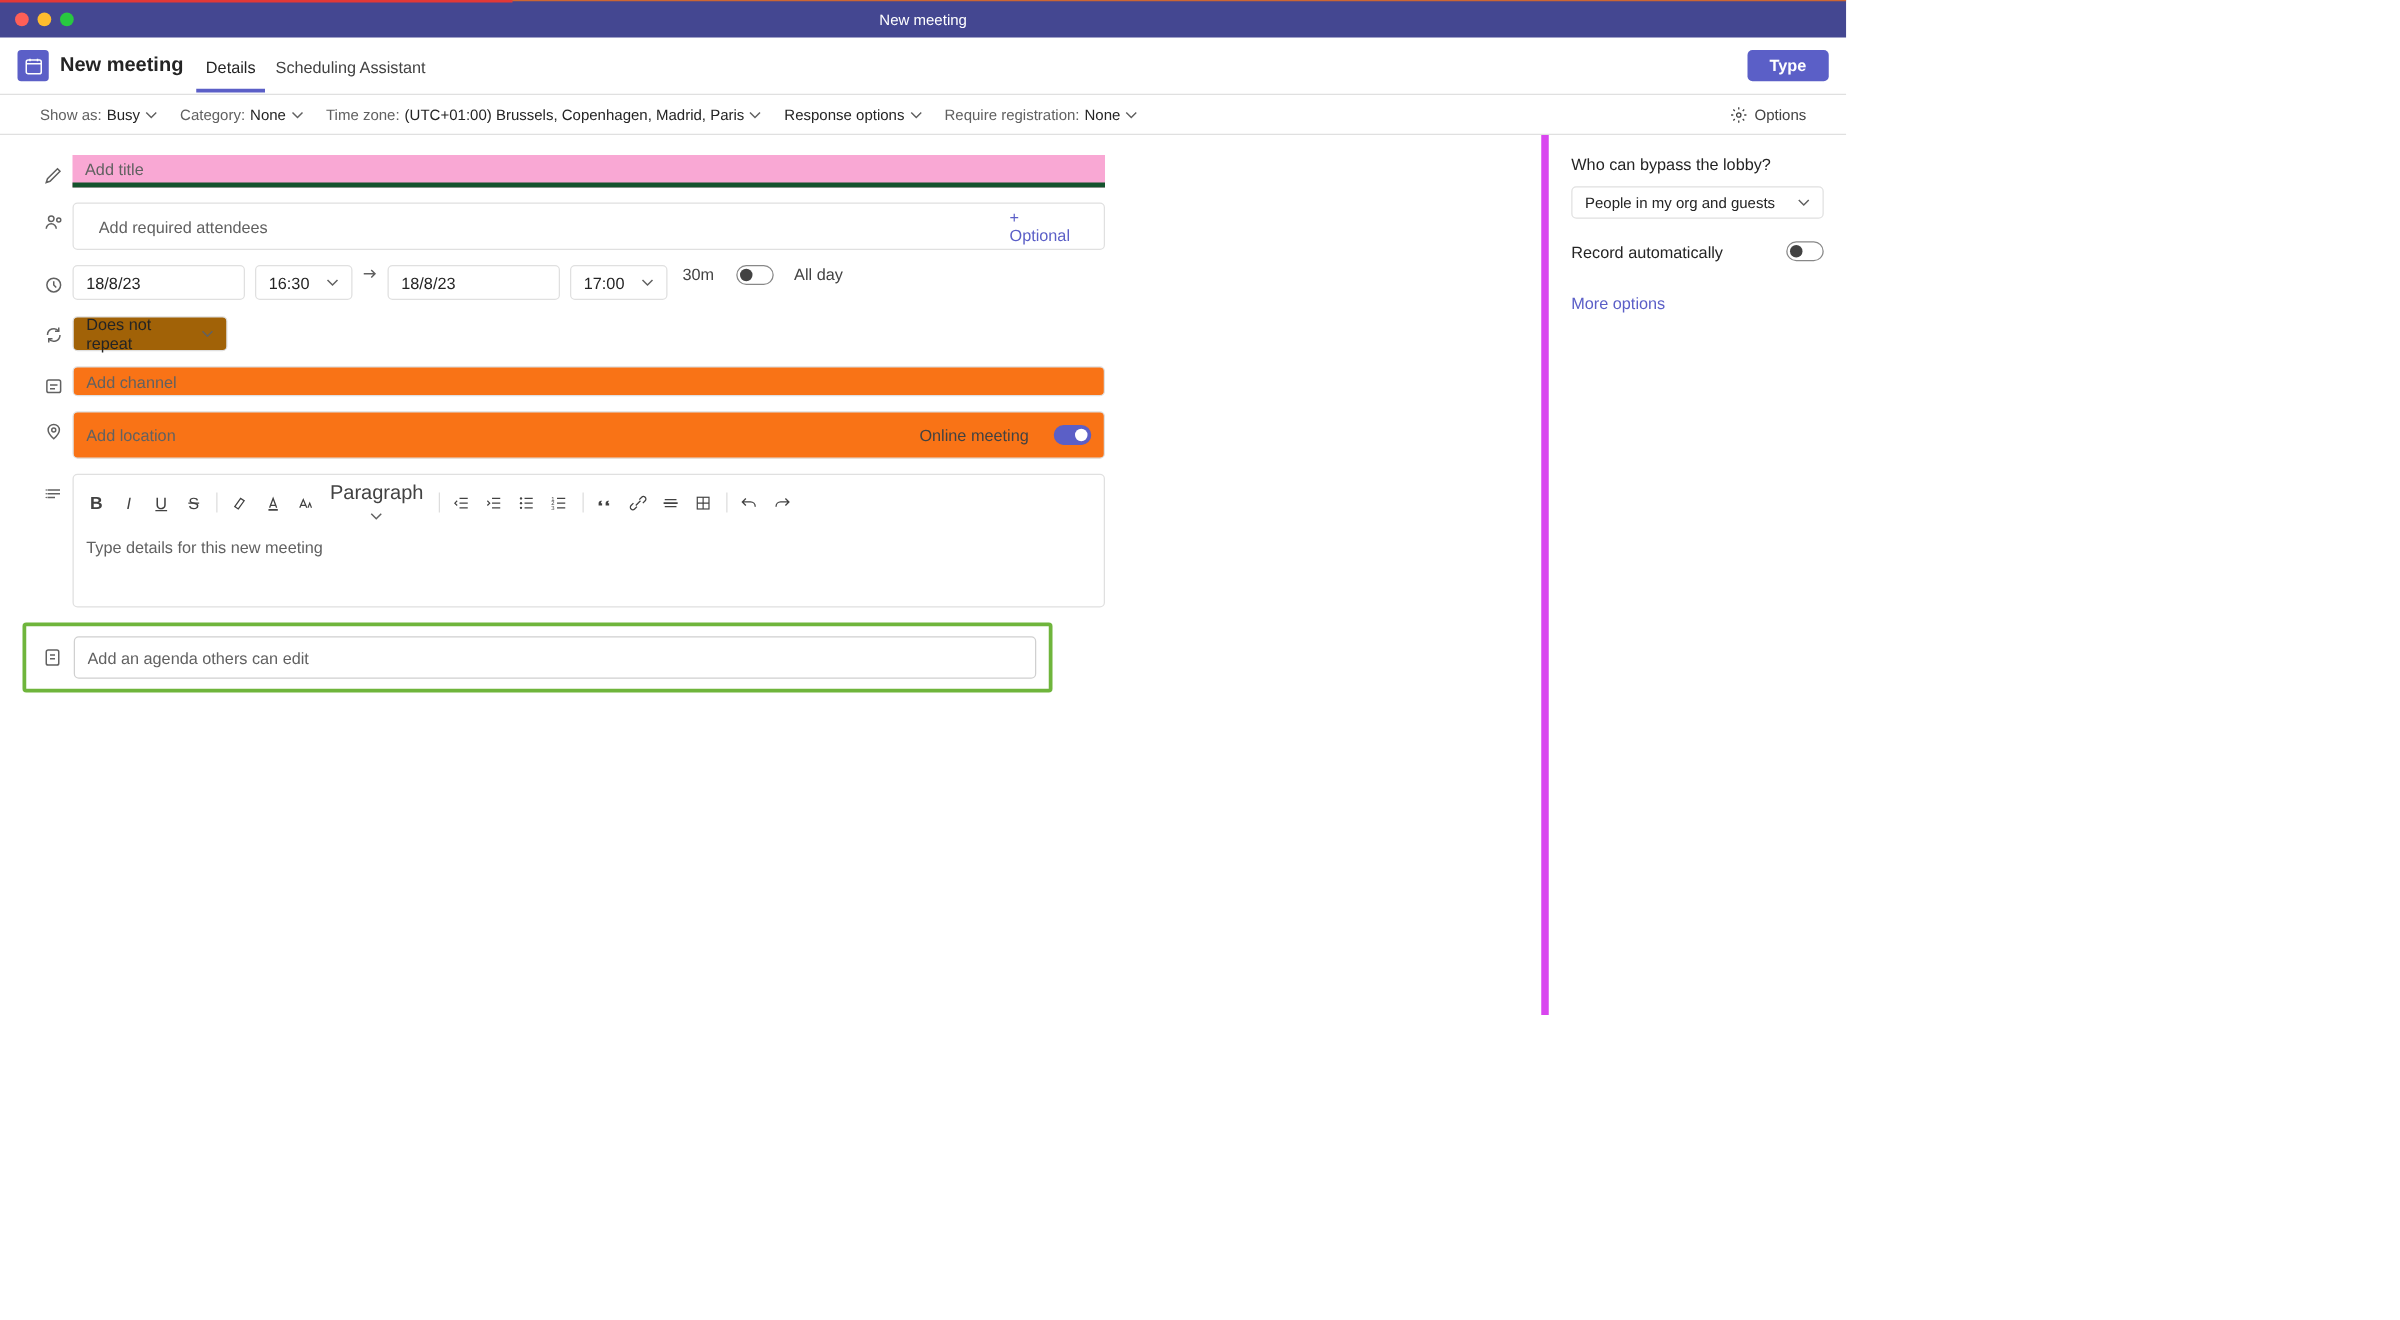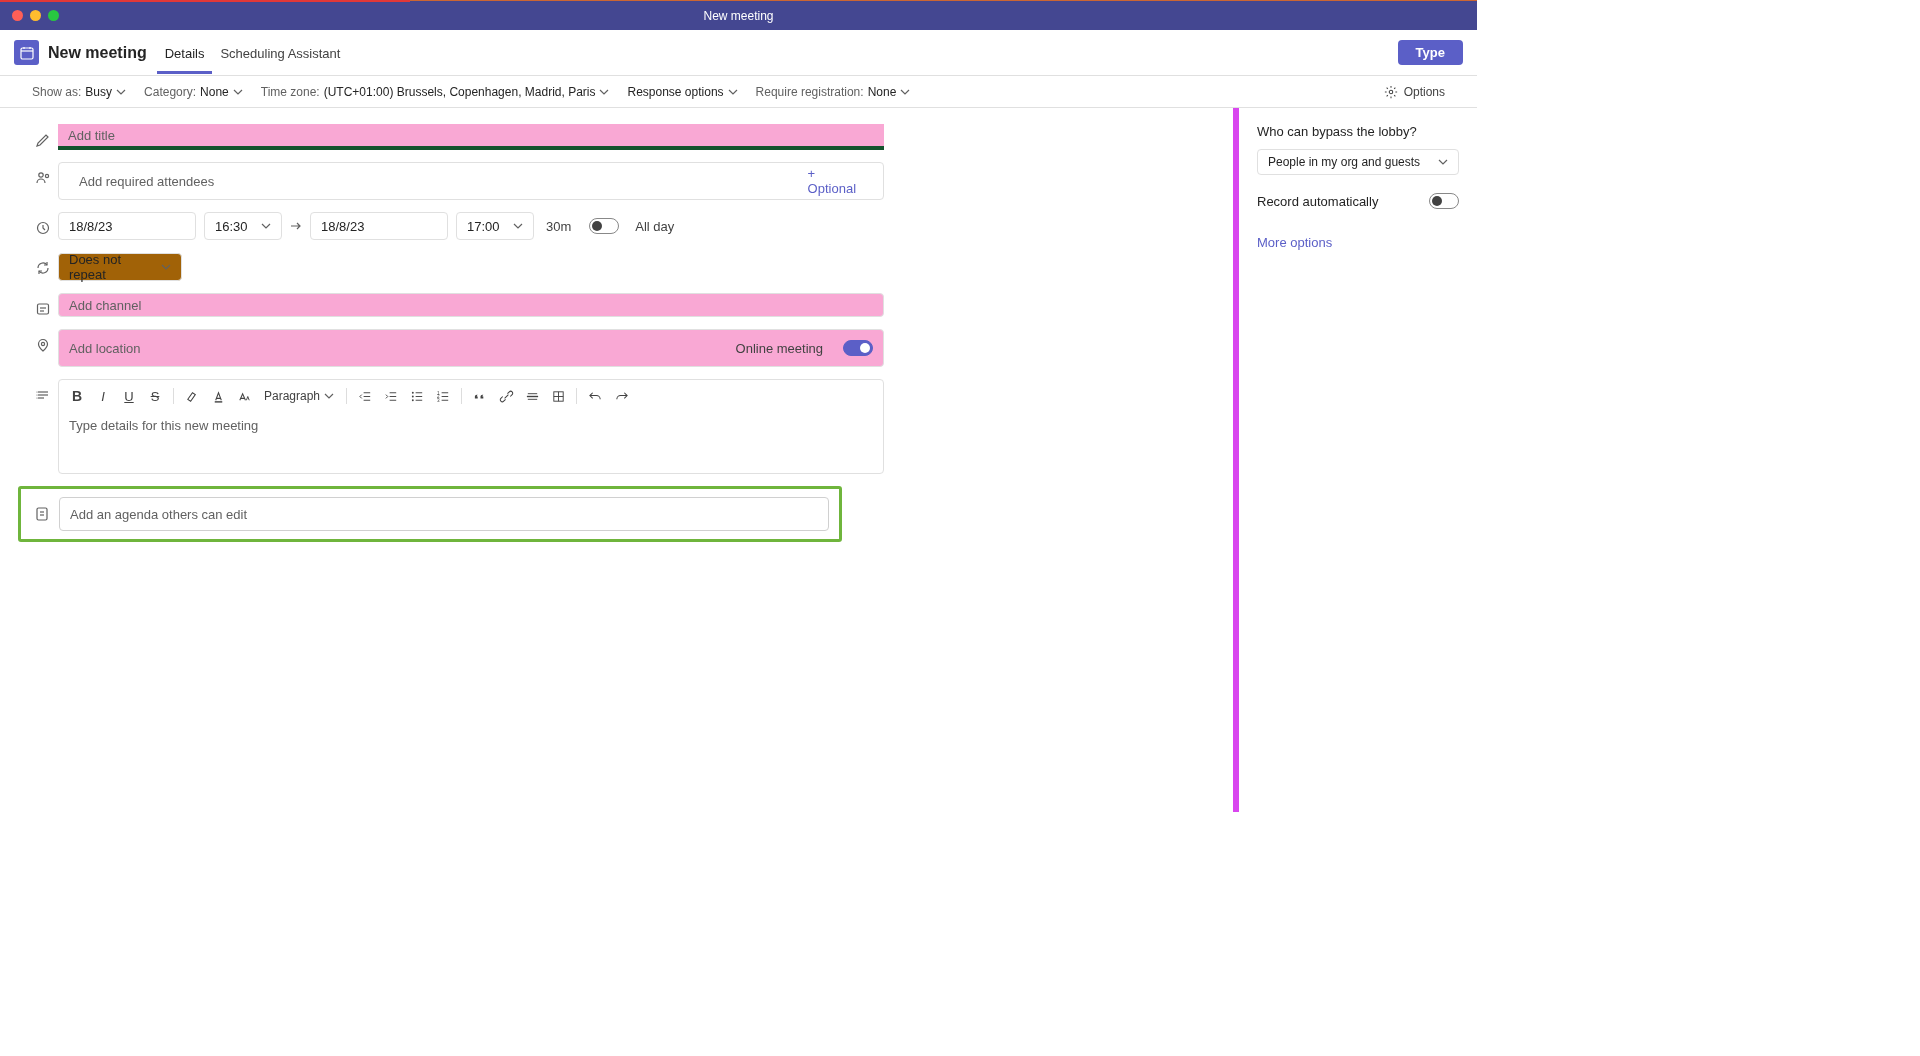--- a/index.html
+++ b/index.html
@@ -47,47 +47,47 @@
 .frow .rcontent { flex: 0 0 826px; max-width: 826px; }
 
 .input-box { width: 100%; height: 32px; border: 1px solid #e0e0e0; border-radius: 4px; padding: 0 10px; font-size: 13px; background: #fff; display: flex; align-items: center; }
 .input-box.title-input { border: none; border-bottom: 4px solid #14532d; border-radius: 0; background: #f9a8d4; height: 26px; }
 input.field { border: none; outline: none; width: 100%; font-size: 13px; background: transparent; color: #242424; }
 input.field::placeholder { color: #616161; }
 
 .attendees-box { height: 38px; border: 1px solid #e0e0e0; border-radius: 4px; display: flex; align-items: center; padding: 0 20px; background: #fff; }
 .attendees-box .opt-link { margin-left: auto; color: #5b5fc7; font-size: 13px; cursor: pointer; }
 
-.time-row { display: flex; align-items: center; gap: 8px; }
+.time-row { display: flex; align-items: flex-start; gap: 8px; }
 .date-in, .time-in { height: 28px; border: 1px solid #e0e0e0; border-radius: 4px; padding: 0 10px; background: #fff; display: flex; align-items: center; font-size: 13px; }
 .date-in { width: 138px; }
 .time-in { width: 78px; justify-content: space-between; gap: 6px; }
 .arrow { color: #616161; }
 .dur { font-size: 13px; color: #424242; margin-left: 4px; }
 .toggle { width: 30px; height: 16px; border-radius: 10px; background: #fff; border: 1px solid #888; position: relative; cursor: pointer; margin-left: 10px; }
 .toggle .knob { position: absolute; width: 10px; height: 10px; border-radius: 50%; background: #424242; top: 2px; left: 2px; }
 .toggle.on { background: #5b5fc7; border-color: #5b5fc7; }
 .toggle.on .knob { background: #fff; left: auto; right: 2px; }
 .allday-lbl { font-size: 13px; color: #424242; margin-left: 8px; }
 
 .repeat-sel { height: 28px; border: 1px solid #e0e0e0; border-radius: 4px; padding: 0 10px; display: inline-flex; align-items: center; font-size: 13px; background: #a16207; cursor: pointer; width: 124px; justify-content: space-between; }
 
-.chan-box, .loc-box { height: 24px; border: 1px solid #e0e0e0; border-radius: 4px; padding: 0 10px; background: #f9a8d4; display: flex; align-items: center; }
+.chan-box, .loc-box { height: 24px; border: 1px solid #e0e0e0; border-radius: 4px; padding: 0 10px; background: #f97316; display: flex; align-items: center; }
 .loc-box { height: 38px; }
 .loc-box .om-label { margin-left: auto; font-size: 13px; color: #424242; margin-right: 10px; }
 
 
 .editor-box { border: 1px solid #e0e0e0; border-radius: 4px; background: #fff; padding: 0 0 10px; }
 .etoolbar { display: flex; align-items: center; gap: 2px; padding: 4px 6px; flex-wrap: nowrap; }
 .ebtn { width: 24px; height: 24px; display: flex; align-items: center; justify-content: center; cursor: pointer; border-radius: 3px; color: #424242; }
 .ebtn svg { width: 15px; height: 15px; }
 .ebtn.bold { font-weight: 700; font-size: 14px; }
 .ebtn.txt { font-size: 13px; font-style: italic; }
 .esep { width: 1px; height: 16px; background: #ddd; margin: 0 4px; }
-.para-sel { font-size: 12px; padding: 2px 6px; display: flex; align-items: center; gap: 4px; cursor: pointer; color: #424242; }
+.para-sel { font-size: 16px; padding: 2px 6px; display: flex; align-items: center; gap: 4px; cursor: pointer; color: #424242; flex-direction: column; }
 .ebody { padding: 6px 10px 30px; font-size: 13px; color: #616161; }
 
 
 .agenda-wrap { border: 3px solid #6fb53c; border-radius: 3px; padding: 8px 10px 8px 4px; margin: 0 0 0 -10px; width: 824px; display: flex; align-items: center; }
 .agenda-wrap .ricon { width: 34px; display: flex; justify-content: center; color: #616161; }
 .agenda-wrap .ricon svg { width: 16px; height: 16px; }
 .agenda-box { flex: 1; height: 34px; border: 1px solid #d0d0d0; border-radius: 4px; padding: 0 10px; display: flex; align-items: center; background: #fff; }
 
 
 .side-col .q { font-size: 13px; color: #242424; margin-bottom: 10px; }

